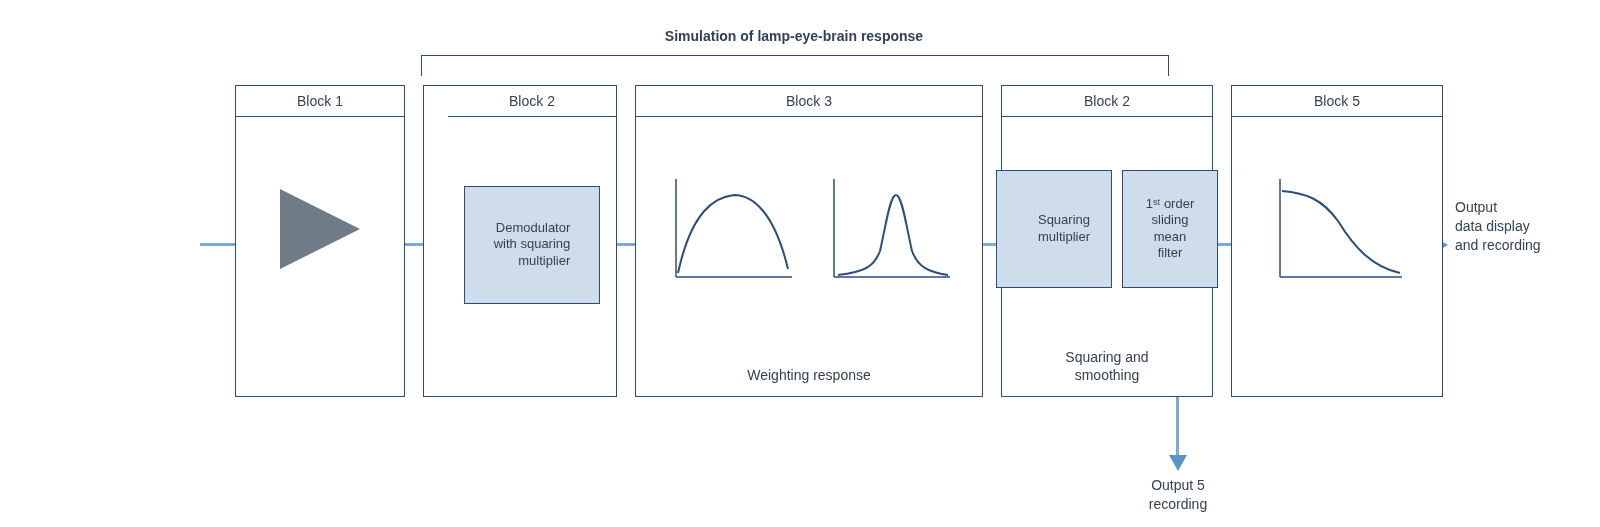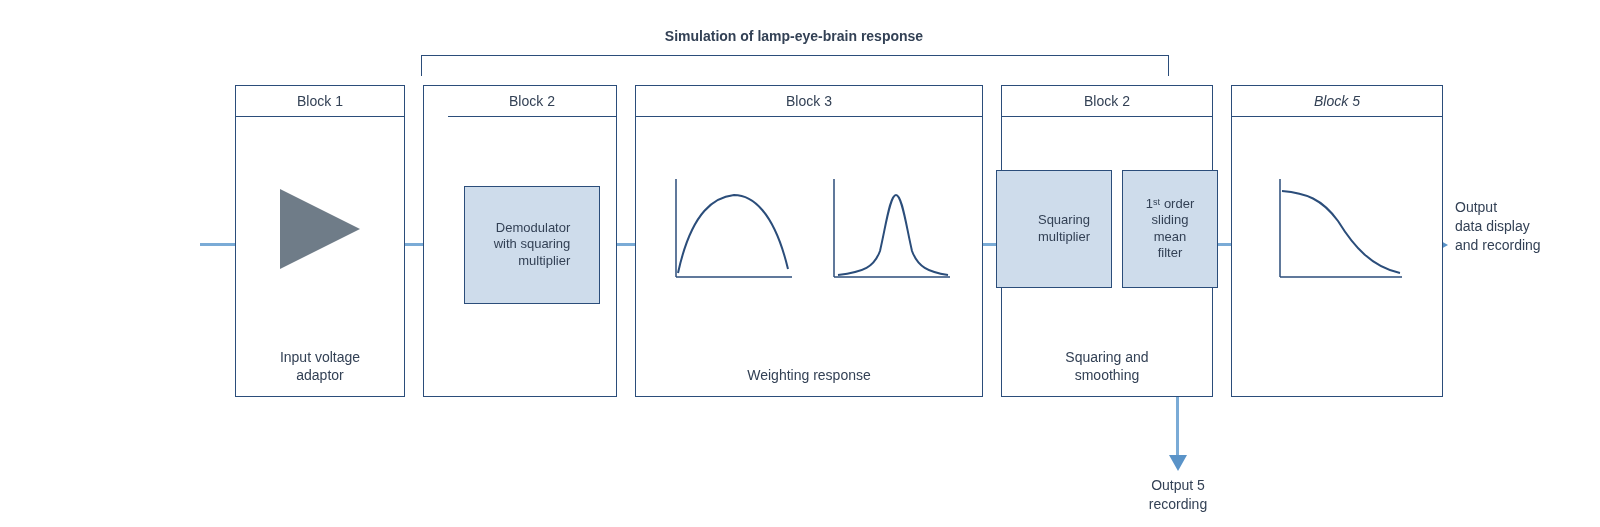--- a/index.html
+++ b/index.html
@@ -83,21 +83,21 @@
     bottom: 12px;
     text-align: center;
     color: var(--text-dark);
     font-size: 14px;
     line-height: 1.3;
   }
   .b1 { width: 168px; height: 310px; }
   .b2 { width: 168px; height: 310px; padding-left: 24px; }
   .b3 { width: 346px; height: 310px; }
   .b4 { width: 210px; height: 310px; }
-  .b5 { width: 210px; height: 310px; font-style: italic; }
+  .b5 { width: 210px; height: 310px; }
 
   
   .amp {
     width: 0; height: 0;
     border-top: 40px solid transparent;
     border-bottom: 40px solid transparent;
     border-left: 80px solid var(--grey);
     margin-bottom: 56px;
   }
 
@@ -201,21 +201,20 @@
 
   <div class="bracket-label">Simulation of lamp-eye-brain response</div>
   <div class="bracket"></div>
 
   <div class="blocks">
 
     <div class="block b1">
       <div class="block-title">Block 1</div>
       <div class="block-body">
         <div class="amp"></div>
-        <div class="caption">Input voltage<br>adaptor</div>
       </div>
     </div>
 
     <div class="block b2">
       <div class="block-title">Block 2</div>
       <div class="block-body">
         <div class="fbox demod">Demodulator<br>with squaring<br>multiplier</div>
       </div>
     </div>
 

